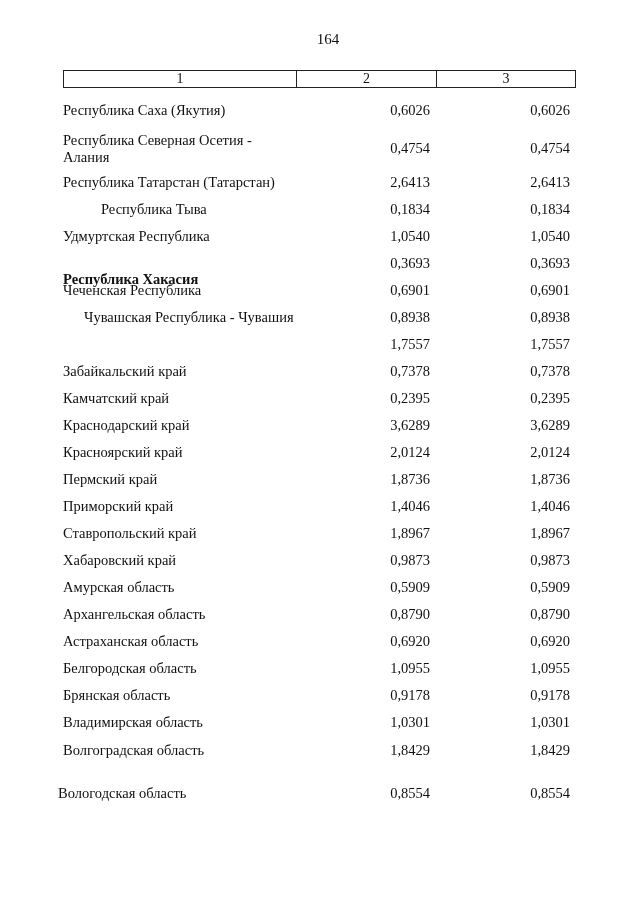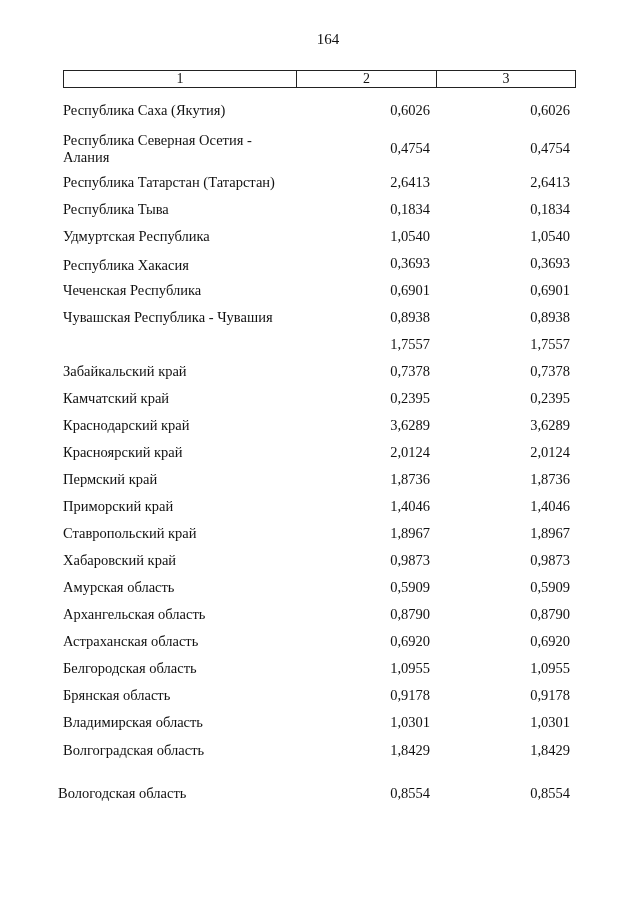--- a/index.html
+++ b/index.html
@@ -59,41 +59,41 @@
       <div class="name" style="top: -3.5px;">Республика Северная Осетия - Алания</div>
       <div class="v2" style="top: 5px;">0,4754</div>
       <div class="v3" style="top: 5px;">0,4754</div>
     </div>
     <div class="row" style="top: 168.5px;">
       <div class="name" style="top: 5px;">Республика Татарстан (Татарстан)</div>
       <div class="v2" style="top: 5px;">2,6413</div>
       <div class="v3" style="top: 5px;">2,6413</div>
     </div>
     <div class="row" style="top: 195.5px;">
-      <div class="name" style="top: 5px;">Республика Тыва</div>
+      <div class="name" style="top: 5px; margin-left: 38px;">Республика Тыва</div>
       <div class="v2" style="top: 5px;">0,1834</div>
       <div class="v3" style="top: 5px;">0,1834</div>
     </div>
     <div class="row" style="top: 222.55px;">
       <div class="name" style="top: 5px;">Удмуртская Республика</div>
       <div class="v2" style="top: 5px;">1,0540</div>
       <div class="v3" style="top: 5px;">1,0540</div>
     </div>
     <div class="row" style="top: 249.6px;">
-      <div class="name" style="top: 7px;">Республика Хакасия</div>
+      <div class="name" style="top: 21px; font-weight: bold;">Республика Хакасия</div>
       <div class="v2" style="top: 5px;">0,3693</div>
       <div class="v3" style="top: 5px;">0,3693</div>
     </div>
     <div class="row" style="top: 276.65px;">
       <div class="name" style="top: 5px;">Чеченская Республика</div>
       <div class="v2" style="top: 5px;">0,6901</div>
       <div class="v3" style="top: 5px;">0,6901</div>
     </div>
     <div class="row" style="top: 303.7px;">
-      <div class="name" style="top: 5px;">Чувашская Республика - Чувашия</div>
+      <div class="name" style="top: 5px; margin-left: 21px;">Чувашская Республика - Чувашия</div>
       <div class="v2" style="top: 5px;">0,8938</div>
       <div class="v3" style="top: 5px;">0,8938</div>
     </div>
     <div class="row" style="top: 330.75px;">
       <div class="v2" style="top: 5px;">1,7557</div>
       <div class="v3" style="top: 5px;">1,7557</div>
     </div>
     <div class="row" style="top: 357.8px;">
       <div class="name" style="top: 5px;">Забайкальский край</div>
       <div class="v2" style="top: 5px;">0,7378</div>

